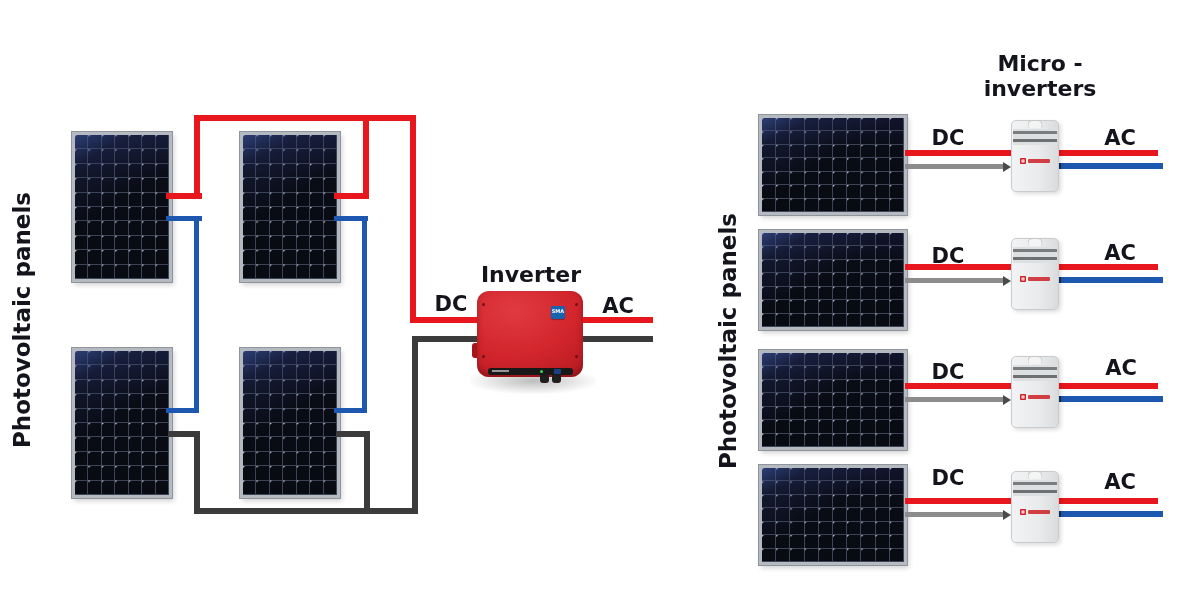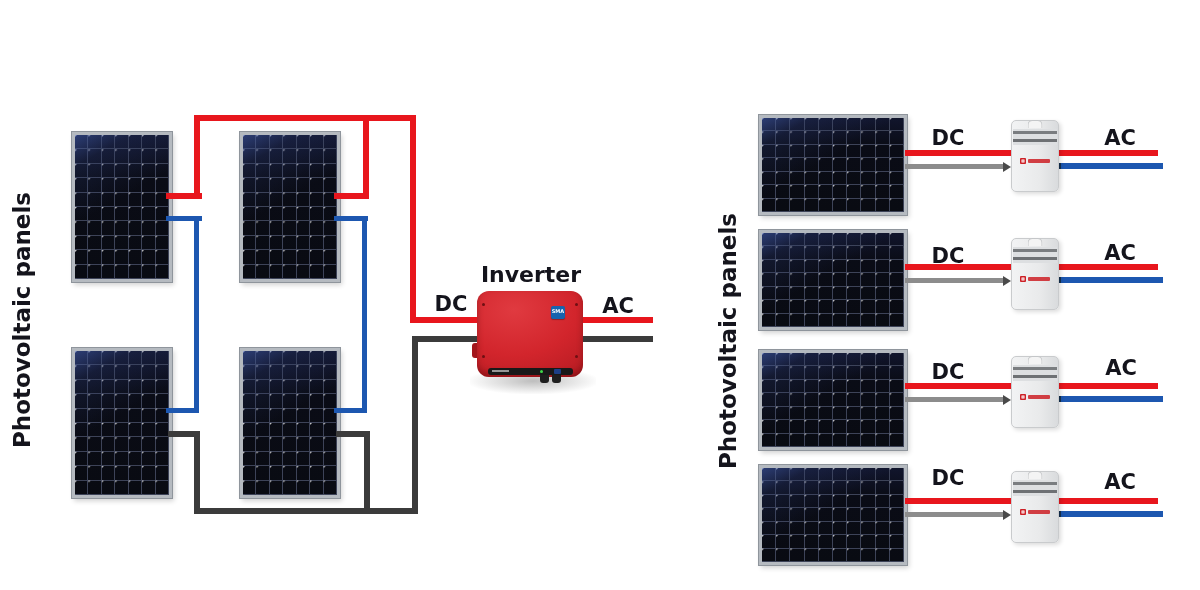--- a/index.html
+++ b/index.html
@@ -121,20 +121,24 @@
     </div>
   </div>
   <div class="inv-conn" style="left:540px;top:375px;"></div>
   <div class="inv-conn" style="left:552px;top:375px;"></div>
 
   <div class="title" style="left:531px;top:262px;">Inverter</div>
   <div class="wlabel" style="left:451px;top:292px;">DC</div>
   <div class="wlabel" style="left:618px;top:294px;">AC</div>
 
   <div class="vlabel" style="left:728px;top:341px;">Photovoltaic panels</div>
+  <div class="title" style="left:1040px;top:51px;">
+    <div>Micro -</div>
+    <div>inverters</div>
+  </div>
 
   <div class="panel landscape" style="left:759px;top:115px;"></div>
   <div class="wlabel" style="left:948px;top:126px;">DC</div>
   <div class="wlabel" style="left:1120px;top:126px;">AC</div>
   <div class="wire red" style="left:905px;top:150px;width:106px;height:6px;"></div>
   <div class="wire gray" style="left:905px;top:164px;width:99px;height:5px;"></div>
   <div class="arrow" style="left:1003px;top:162px;"></div>
   <div class="wire red" style="left:1051px;top:150px;width:107px;height:6px;"></div>
   <div class="wire tipblue" style="left:1054px;top:163px;width:8px;height:6px;"></div>
   <div class="wire blue" style="left:1061px;top:163px;width:102px;height:6px;"></div>

